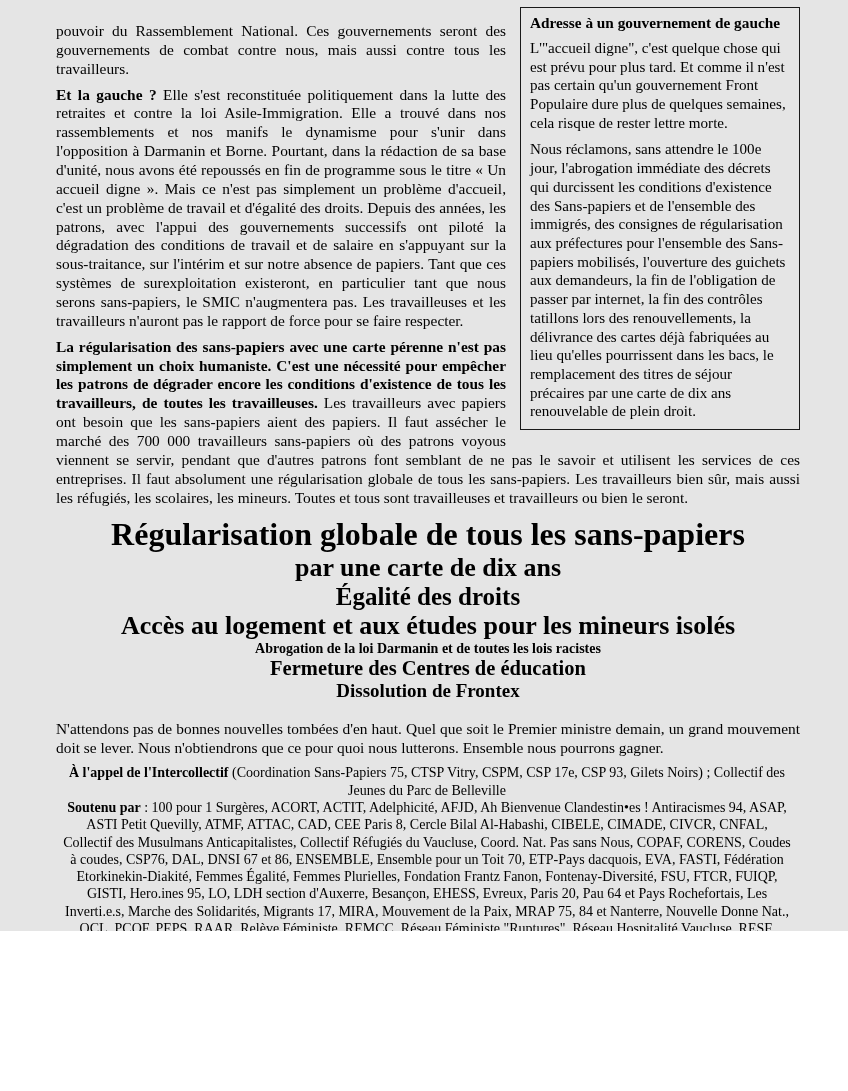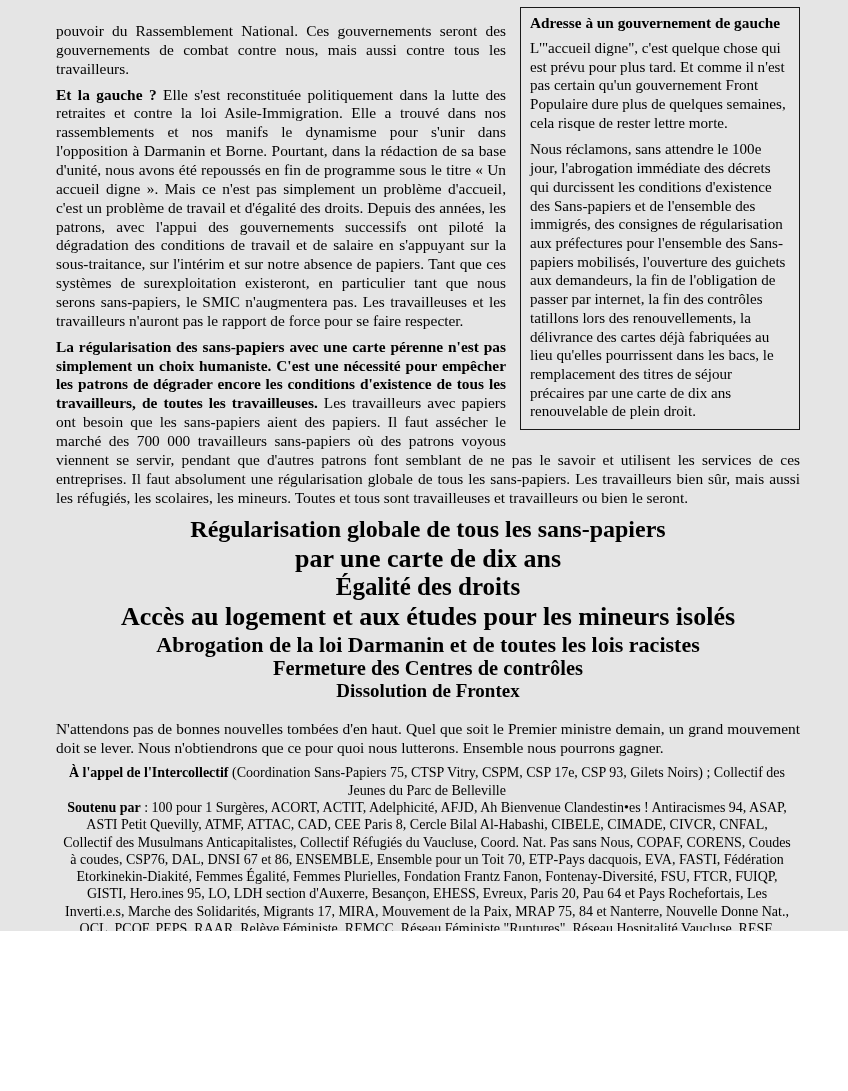--- a/index.html
+++ b/index.html
@@ -62,25 +62,25 @@
   .slogans {
     clear: both;
     text-align: center;
     font-weight: bold;
     margin: 9px 0 6px 0;
   }
   .slogans div {
     line-height: 1.14;
     white-space: nowrap;
   }
-  .sl-1 { font-size: 24px; }
+  .sl-1 { font-size: 32px; }
   .sl-2 { font-size: 26px; }
   .sl-3 { font-size: 25px; }
   .sl-4 { font-size: 26px; }
-  .sl-5 { font-size: 22px; }
+  .sl-5 { font-size: 14px; }
   .sl-6 { font-size: 20.5px; }
   .sl-7 { font-size: 19px; }
 
   .final-head {
     text-align: center;
     font-weight: bold;
     font-size: 25px;
     margin: 13px 0 7px 0;
     line-height: 1.15;
   }
@@ -111,21 +111,21 @@
     <p><b>Et la gauche ?</b><span> Elle s'est reconstituée politiquement dans la lutte des retraites et contre la loi Asile-Immigration. Elle a trouvé dans nos rassemblements et nos manifs le dynamisme pour s'unir dans l'opposition à Darmanin et Borne. Pourtant, dans la rédaction de sa base d'unité, nous avons été repoussés en fin de programme sous le titre « Un accueil digne ». Mais ce n'est pas simplement un problème d'accueil, c'est un problème de travail et d'égalité des droits. Depuis des années, les patrons, avec l'appui des gouvernements successifs ont piloté la dégradation des conditions de travail et de salaire en s'appuyant sur la sous-traitance, sur l'intérim et sur notre absence de papiers. Tant que ces systèmes de surexploitation existeront, en particulier tant que nous serons sans-papiers, le SMIC n'augmentera pas. Les travailleuses et les travailleurs n'auront pas le rapport de force pour se faire respecter.</span></p>
     <p><b>La régularisation des sans-papiers avec une carte pérenne n'est pas simplement un choix humaniste. C'est une nécessité pour empêcher les patrons de dégrader encore les conditions d'existence de tous les travailleurs, de toutes les travailleuses.</b><span> Les travailleurs avec papiers ont besoin que les sans-papiers aient des papiers. Il faut assécher le marché des 700 000 travailleurs sans-papiers où des patrons voyous viennent se servir, pendant que d'autres patrons font semblant de ne pas le savoir et utilisent les services de ces entreprises. Il faut absolument une régularisation globale de tous les sans-papiers. Les travailleurs bien sûr, mais aussi les réfugiés, les scolaires, les mineurs. Toutes et tous sont travailleuses et travailleurs ou bien le seront.</span></p>
   </div>
 
   <div class="slogans">
     <div class="sl-1">Régularisation globale de tous les sans-papiers</div>
     <div class="sl-2">par une carte de dix ans</div>
     <div class="sl-3">Égalité des droits</div>
     <div class="sl-4">Accès au logement et aux études pour les mineurs isolés</div>
     <div class="sl-5">Abrogation de la loi Darmanin et de toutes les lois racistes</div>
-    <div class="sl-6">Fermeture des Centres de contrôles</div>
+    <div class="sl-6">Fermeture des Centres de éducation</div>
     <div class="sl-7">Dissolution de Frontex</div>
   </div>
 
   <div class="body-col">
     <p>N'attendons pas de bonnes nouvelles tombées d'en haut. Quel que soit le Premier ministre demain, un grand mouvement doit se lever. Nous n'obtiendrons que ce pour quoi nous lutterons. Ensemble nous pourrons gagner.</p>
   </div>
 
 
   <div class="signatories">
     <p class="sig-block"><b>À l'appel de l'Intercollectif</b><span> (Coordination Sans-Papiers 75, CTSP Vitry, CSPM, CSP 17e, CSP 93, Gilets Noirs) ; Collectif des Jeunes du Parc de Belleville</span></p>

